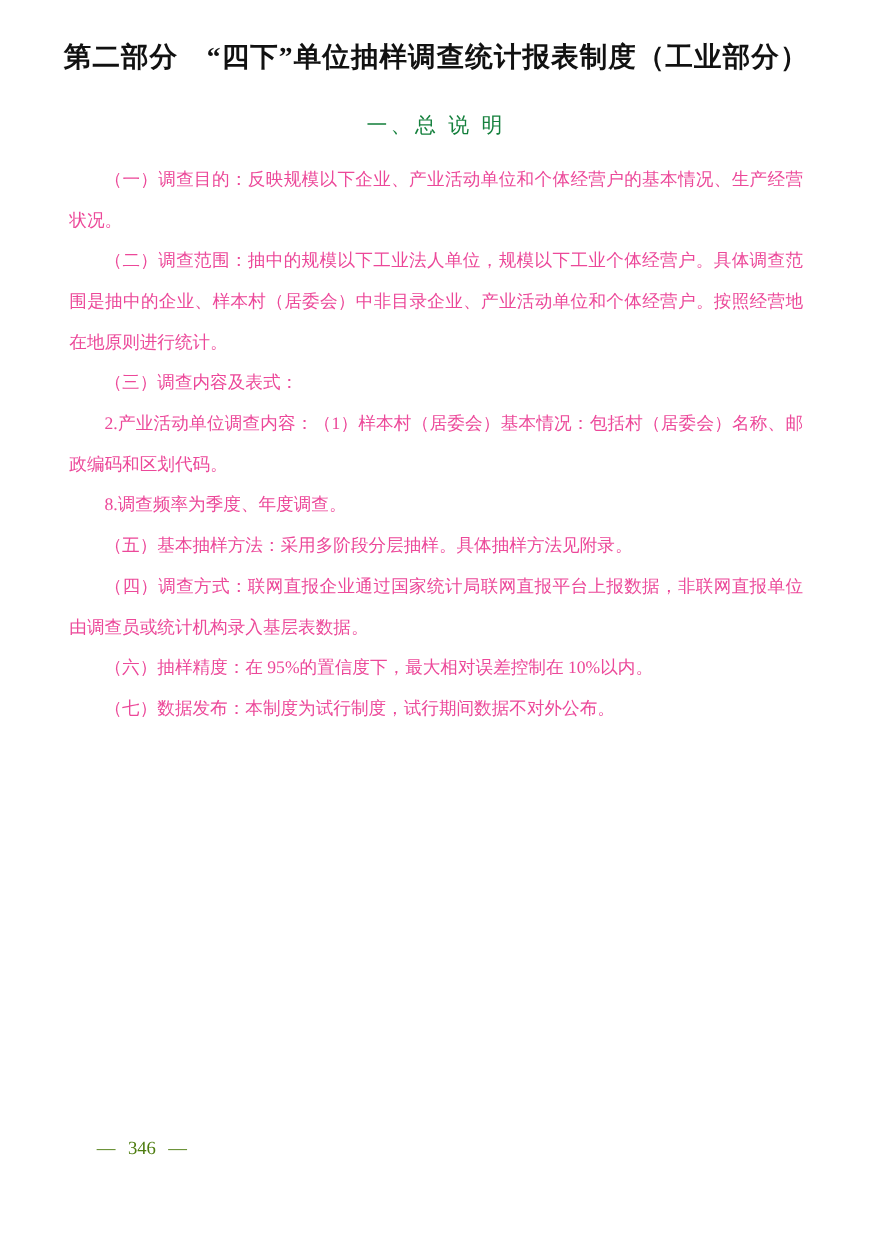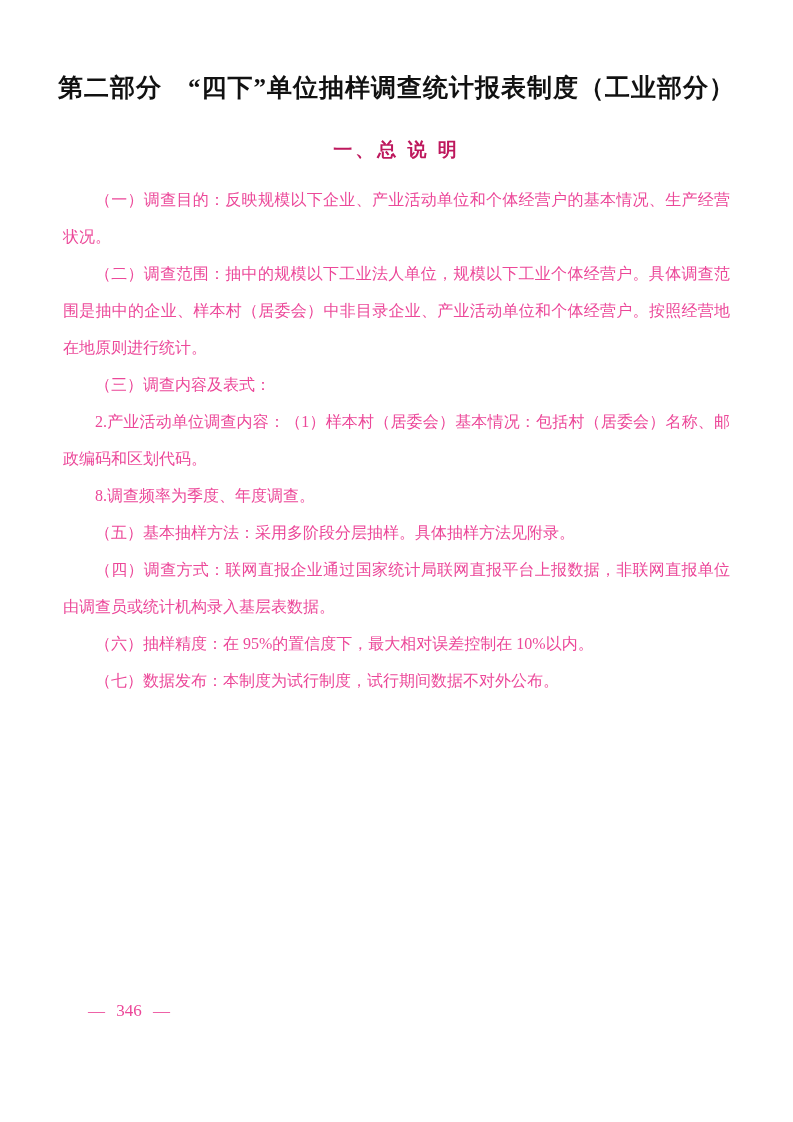--- a/index.html
+++ b/index.html
@@ -15,58 +15,58 @@
   }
   .page {
     position: relative;
     width: 793px;
     height: 1122px;
     background: #ffffff;
     overflow: hidden;
     box-sizing: border-box;
   }
   .doc-title {
-    margin: 11px;
-    padding-top: 60px;
+    margin: 0;
+    padding-top: 35px;
     text-align: center;
     font-size: 25px;
     font-weight: 700;
     letter-spacing: 1px;
     font-family: "Liberation Serif", "DejaVu Serif", serif;
     color: #111111;
     white-space: nowrap;
   }
   .section-heading {
     margin: 33px 0 0 0;
     text-align: center;
     font-size: 19px;
-    font-weight: 700;
+    font-weight: 400;
     letter-spacing: 3px;
     font-family: "Liberation Sans", "DejaVu Sans", sans-serif;
-    color: #be185d;
+    color: #15803d;
   }
   .body-text {
     margin: 18px 63px 0 63px;
     font-size: 16px;
     line-height: 37px;
     text-align: justify;
     color: #ec4899;
   }
   .body-text p {
     margin: 0;
     padding: 0;
     text-indent: 2em;
   }
   .page-footer {
     position: absolute;
     left: 88px;
-    top: 1001px;
+    top: 1034px;
     font-size: 17px;
     word-spacing: 7px;
-    color: #ec4899;
+    color: #4d7c0f;
     font-family: "Liberation Serif", "DejaVu Serif", serif;
   }
 </style>
 </head>
 <body>
 
 <div class="page">
 
   <h1 class="doc-title">第二部分　“四下”单位抽样调查统计报表制度（工业部分）</h1>
 

